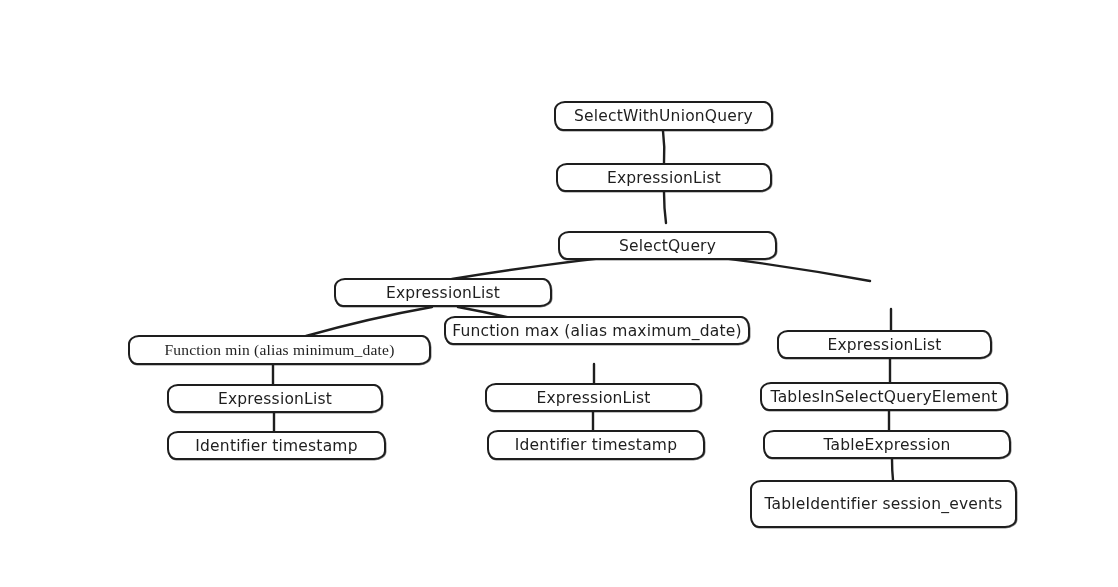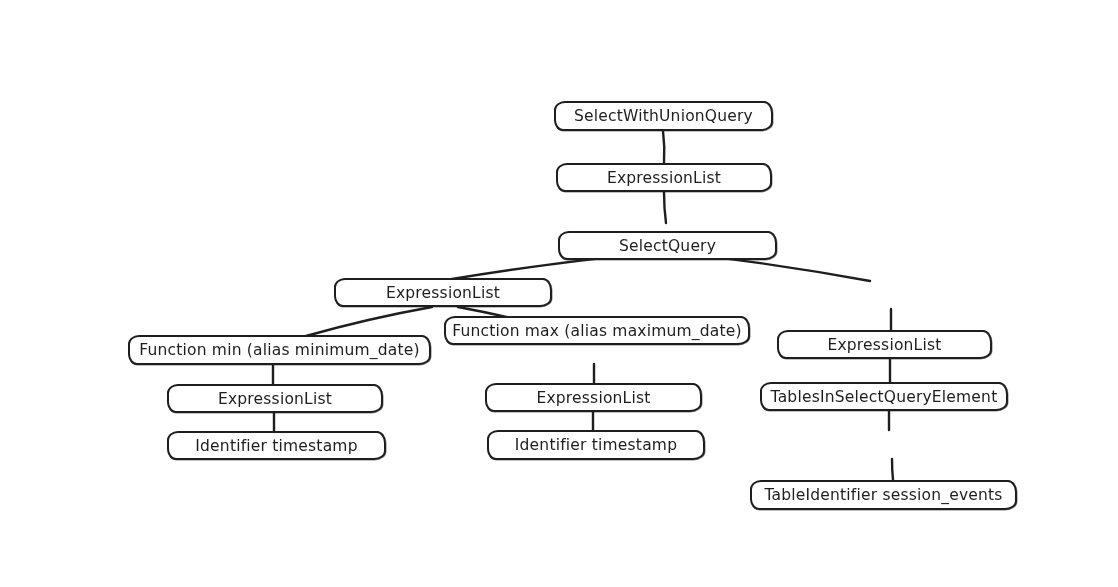--- a/index.html
+++ b/index.html
@@ -77,21 +77,21 @@
   </div>
 
   <div class="node" style="left:558px; top:231px; width:219px; height:29px;">
     <span>SelectQuery</span>
   </div>
 
   <div class="node" style="left:334px; top:278px; width:218px; height:29px;">
     <span>ExpressionList</span>
   </div>
 
-  <div class="node" style="left:128px; top:335px; width:303px; height:30px;">
+  <div class="node" style="left:128px; top:335px; width:303px; height:30px;font-family:Liberation Serif, serif;">
     <span>Function min (alias minimum_date)</span>
   </div>
 
   <div class="node" style="left:167px; top:384px; width:216px; height:29px;">
     <span>ExpressionList</span>
   </div>
 
   <div class="node" style="left:167px; top:431px; width:219px; height:29px;">
     <span>Identifier timestamp</span>
   </div>
@@ -110,18 +110,21 @@
 
 
   <div class="node" style="left:777px; top:330px; width:215px; height:29px;">
     <span>ExpressionList</span>
   </div>
 
   <div class="node" style="left:760px; top:382px; width:248px; height:29px;">
     <span>TablesInSelectQueryElement</span>
   </div>
 
+  <div class="node" style="left:763px; top:430px; width:248px; height:29px;">
+    <span>TableExpression</span>
+  </div>
 
-  <div class="node" style="left:750px; top:480px; width:267px; height:30px;">
+  <div class="node" style="left:750px; top:480px; width:267px; height:48px;">
     <span>TableIdentifier session_events</span>
   </div>
 
 </div>
 
 </body></html>

